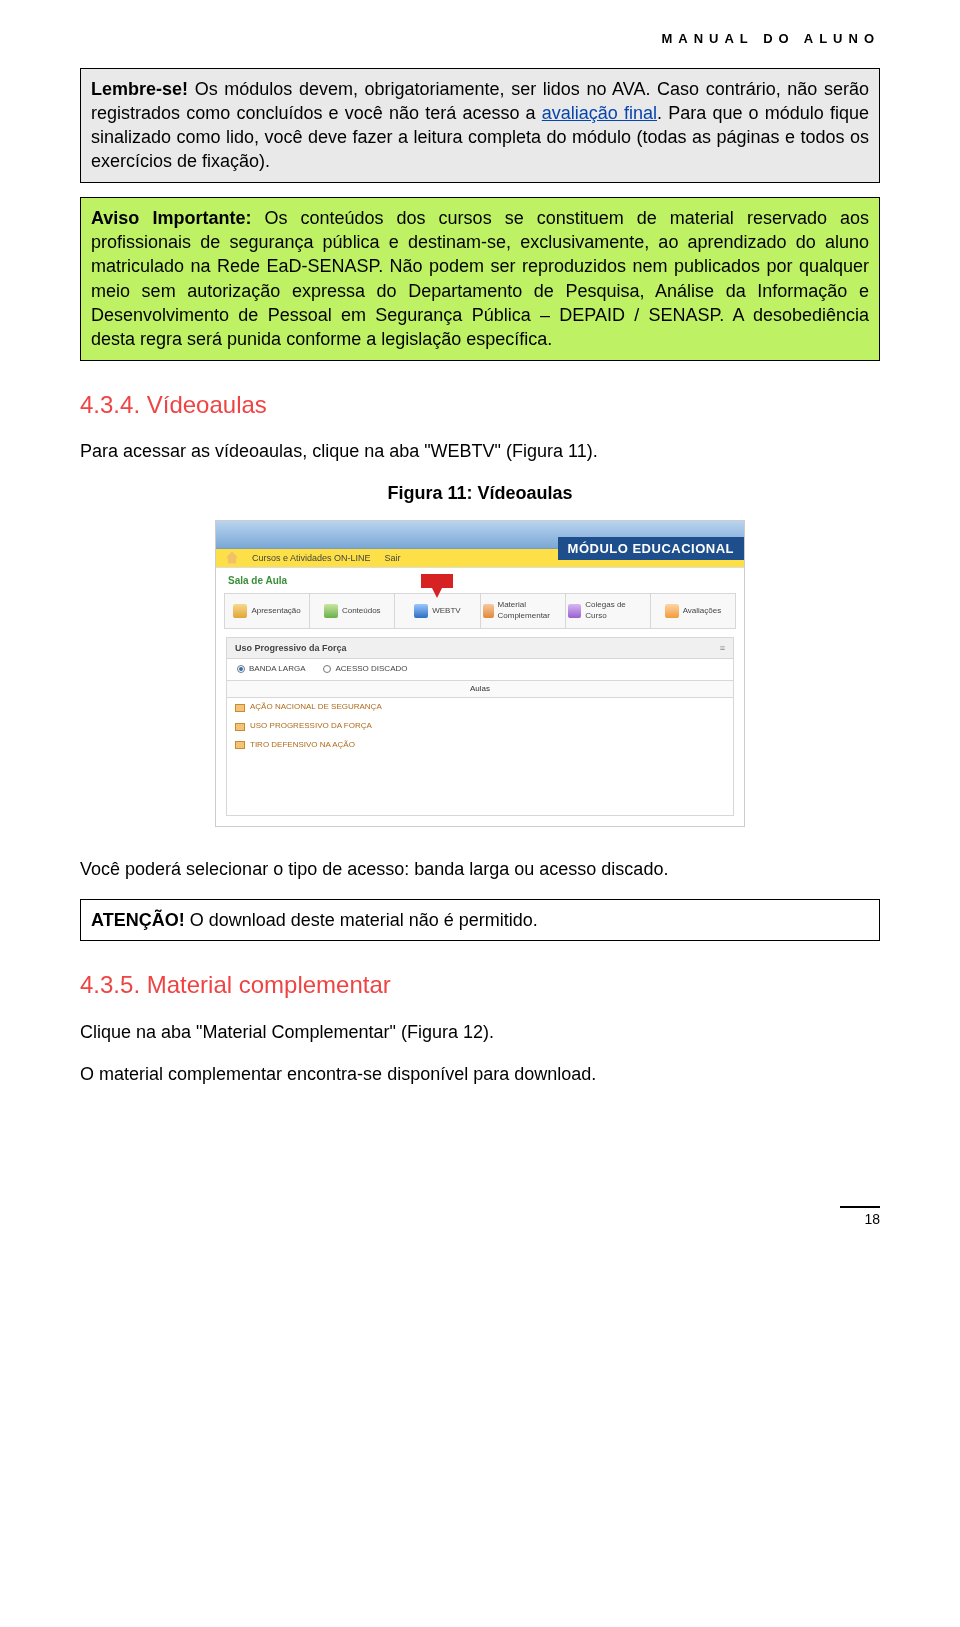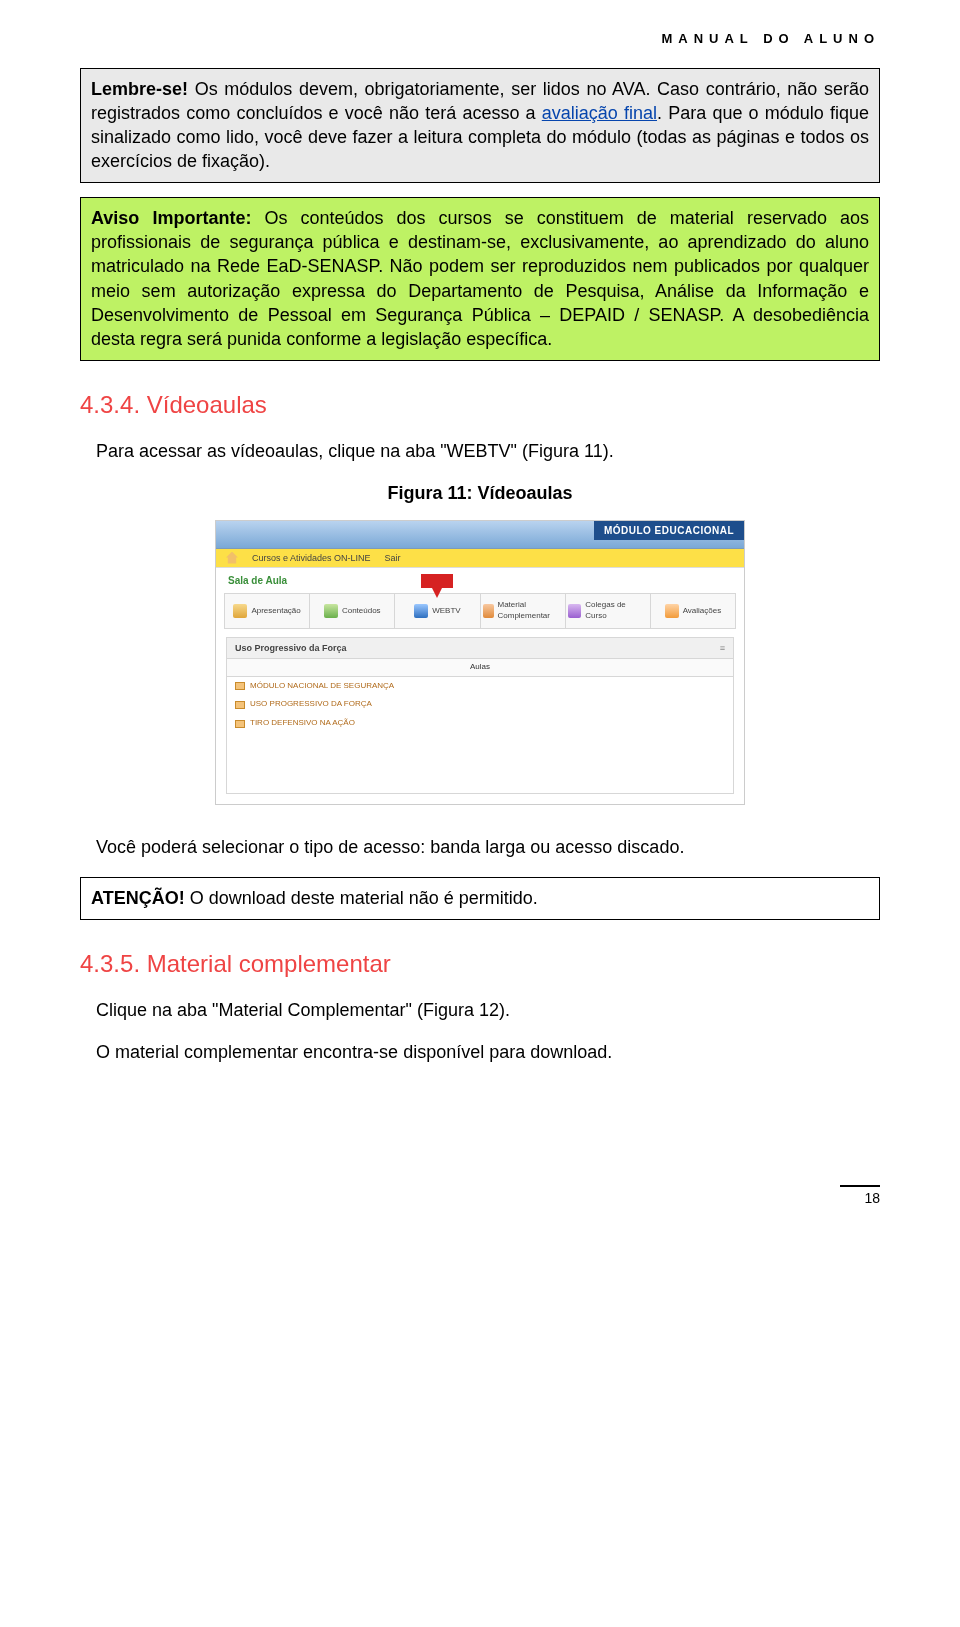--- a/index.html
+++ b/index.html
@@ -38,21 +38,21 @@
   }
   .box .link { color: #0645ad; text-decoration: underline; }
   .box .bold, .box2 .bold { font-weight: 700; }
   .section-title {
     color: #ef4444;
     font-size: 24px;
     margin: 28px 0 18px 0;
     font-weight: 400;
   }
   .body-p {
-    margin: 14px 0 18px 16px;
+    margin: 14px 0 18px 0;
     text-align: justify;
   }
   .fig-title {
     text-align: center;
     font-weight: 700;
     margin: 10px 0 14px 0;
   }
   
   .app {
     width: 530px;
@@ -64,24 +64,24 @@
   }
   .app-top {
     position: relative;
     height: 28px;
     background: linear-gradient(#b9d3ef, #7aa8d6);
     border-bottom: 1px solid #7d9bb8;
   }
   .mod-edu {
     position: absolute;
     right: 0;
-    top: 0;
+    top: 16px;
     background: #1e4e8c;
     color: #fff;
-    font-size: 10px;
+    font-size: 13px;
     font-weight: 700;
     padding: 3px 10px;
     letter-spacing: 0.5px;
   }
   .app-menu {
     display: flex;
     align-items: center;
     gap: 14px;
     padding: 3px 10px;
     background: #fde047;
@@ -275,25 +275,35 @@
     <div class="tab">
       <span class="ico ico-avl"></span>
       <span>Avaliações</span>
     </div>
   </div>
 
   <div class="panel-title">
     <span>Uso Progressivo da Força</span>
     <span style="color:#888;">≡</span>
   </div>
+  <div class="radio-row">
+    <span class="r">
+        <span class="dot sel"></span>
+        <span>BANDA LARGA</span>
+      </span>
+    <span class="r">
+        <span class="dot"></span>
+        <span>ACESSO DISCADO</span>
+      </span>
+  </div>
   <div class="aulas-hdr">Aulas</div>
   <div class="list">
     <div class="li">
         <span class="film"></span>
-        <span>MÓDULO NACIONAL DE SEGURANÇA</span>
+        <span>AÇÃO NACIONAL DE SEGURANÇA</span>
       </div>
     <div class="li">
         <span class="film"></span>
         <span>USO PROGRESSIVO DA FORÇA</span>
       </div>
     <div class="li">
         <span class="film"></span>
         <span>TIRO DEFENSIVO NA AÇÃO</span>
       </div>
     <div style="height:60px"></div>

